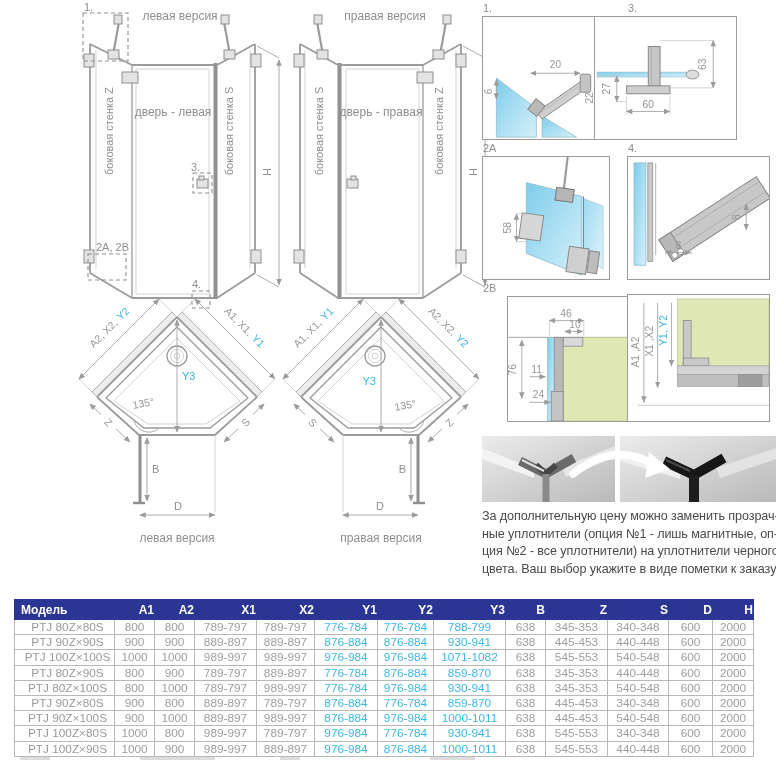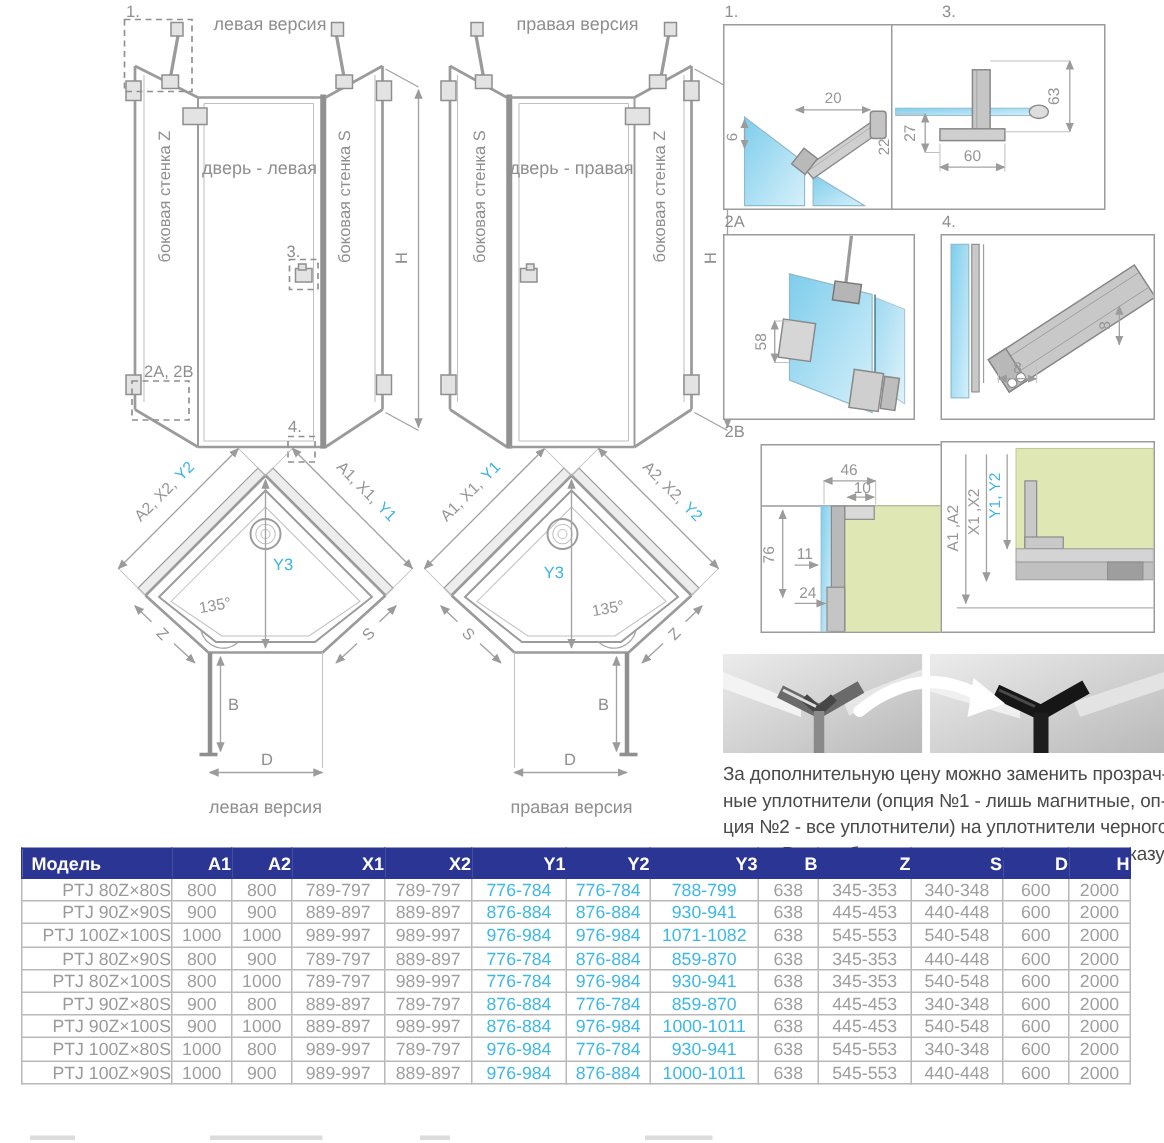--- a/index.html
+++ b/index.html
@@ -26,29 +26,29 @@
   .dpanel svg{width:100%;height:100%;}
   .dlabel{position:absolute;font-size:11px;color:#8f8f8f;}
 
   .photo{position:absolute;overflow:hidden;}
   .arrow-overlay{position:absolute;left:565px;top:438px;}
 
   .note{position:absolute;left:482px;top:508px;width:294px;font-size:12.6px;
         line-height:17.5px;color:#4a4a4a;letter-spacing:-0.1px;}
   .note div{white-space:nowrap;}
 
-  table.spec{position:absolute;left:14px;top:565px;border-collapse:collapse;
+  table.spec{position:absolute;left:14px;top:599px;border-collapse:collapse;
              table-layout:fixed;border:1px solid #8f8f8f;}
   .spec th{background:#2b3594;color:#ffffff;font-size:12px;font-weight:bold;
            height:19px;padding:0;border:1px solid #2b3594;
            border-left:1px solid rgba(255,255,255,.35);text-align:right;}
   .spec th.model-h{text-align:left;padding-left:6px;border-left:1px solid #2b3594;}
   .spec td{border:1px solid #b8b8b8;font-size:11.8px;color:#9e9e9e;height:14.2px;
            line-height:14px;text-align:center;padding:0;background:#fff;}
-  .spec td.model{text-align:right;padding-left:6px;color:#9a9a9a;margin-top:16px;}
+  .spec td.model{text-align:center;padding-left:6px;color:#9a9a9a;margin-top:16px;}
   .spec td.cyan{color:#3db7e6;}
 
   .smudge{position:absolute;top:757px;height:3px;background:#dcdcdc;}
 </style>
 </head>
 <body>
 
 <div class="page">
 
   <svg width="480" height="560" viewBox="0 0 480 560">

